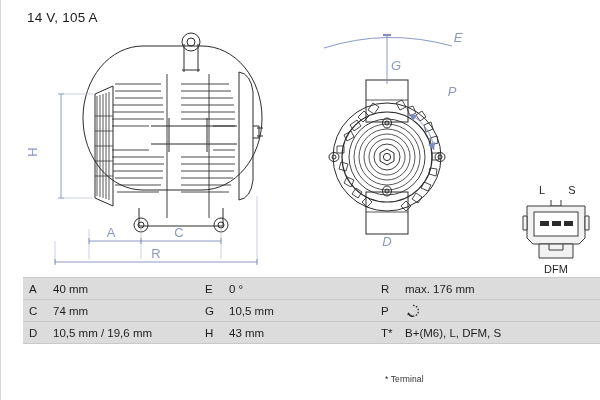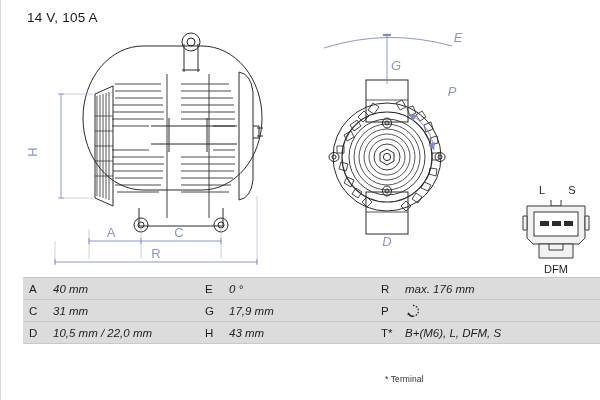--- a/index.html
+++ b/index.html
@@ -80,21 +80,21 @@
     height: 21px;
     padding: 0 0 0 6px;
     vertical-align: middle;
     background: #dcdcdc;
   }
   td.key {
     background: #ffffff;
     width: 24px;
     padding-left: 6px;
   }
-  td.val { padding-left: 7px; font-style: italic; }
+  td.val { padding-left: 7px; }
   col.c-key { width: 24px; }
   col.c-val1 { width: 152px; }
   col.c-val2 { width: 152px; }
   col.c-val3 { width: 208px; }
 
   .rot-icon {
     display: inline-block;
     width: 16px;
     height: 16px;
     vertical-align: -3px;
@@ -317,37 +317,37 @@
         <tr>
           <td class="key">A</td>
           <td class="val">40 mm</td>
           <td class="key">E</td>
           <td class="val">0 °</td>
           <td class="key">R</td>
           <td class="val">max. 176 mm</td>
         </tr>
         <tr>
           <td class="key">C</td>
-          <td class="val">31 mm</td>
+          <td class="val">74 mm</td>
           <td class="key">G</td>
-          <td class="val">17,9 mm</td>
+          <td class="val">10,5 mm</td>
           <td class="key">P</td>
           <td class="val">
             <span class="rot-icon">
               <svg width="16" height="16" viewBox="0 0 16 16">
                 <path d="M8 2.4 A5.4 5.4 0 1 1 3.4 10.6" fill="none" stroke="#2b2b2b" stroke-width="1.3" stroke-dasharray="1.6 1.5"></path>
                 <path d="M3.4 10.6 A5.4 5.4 0 0 0 8 13.4" fill="none" stroke="#2b2b2b" stroke-width="1.3"></path>
                 <path d="M3.0 9.2 l2.4 2.0 l-3.0 1.0 Z" fill="#2b2b2b"></path>
               </svg>
             </span>
           </td>
         </tr>
         <tr>
           <td class="key">D</td>
-          <td class="val">10,5 mm / 22,0 mm</td>
+          <td class="val">10,5 mm / 19,6 mm</td>
           <td class="key">H</td>
           <td class="val">43 mm</td>
           <td class="key">T*</td>
           <td class="val">B+(M6), L, DFM, S</td>
         </tr>
       </tbody>
     </table>
   </div>
 
   <div id="footnote">* Terminal</div>

